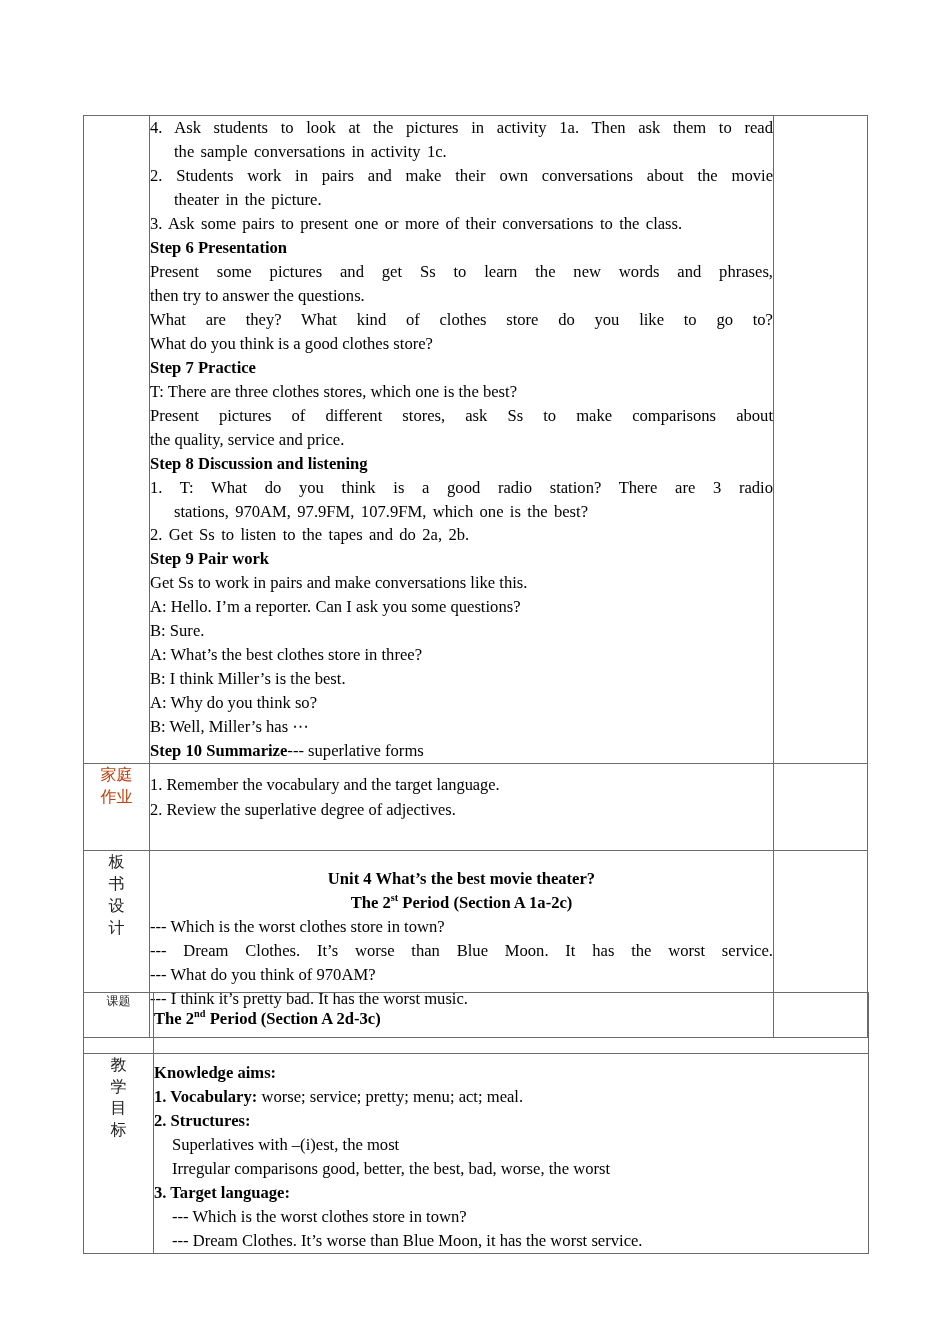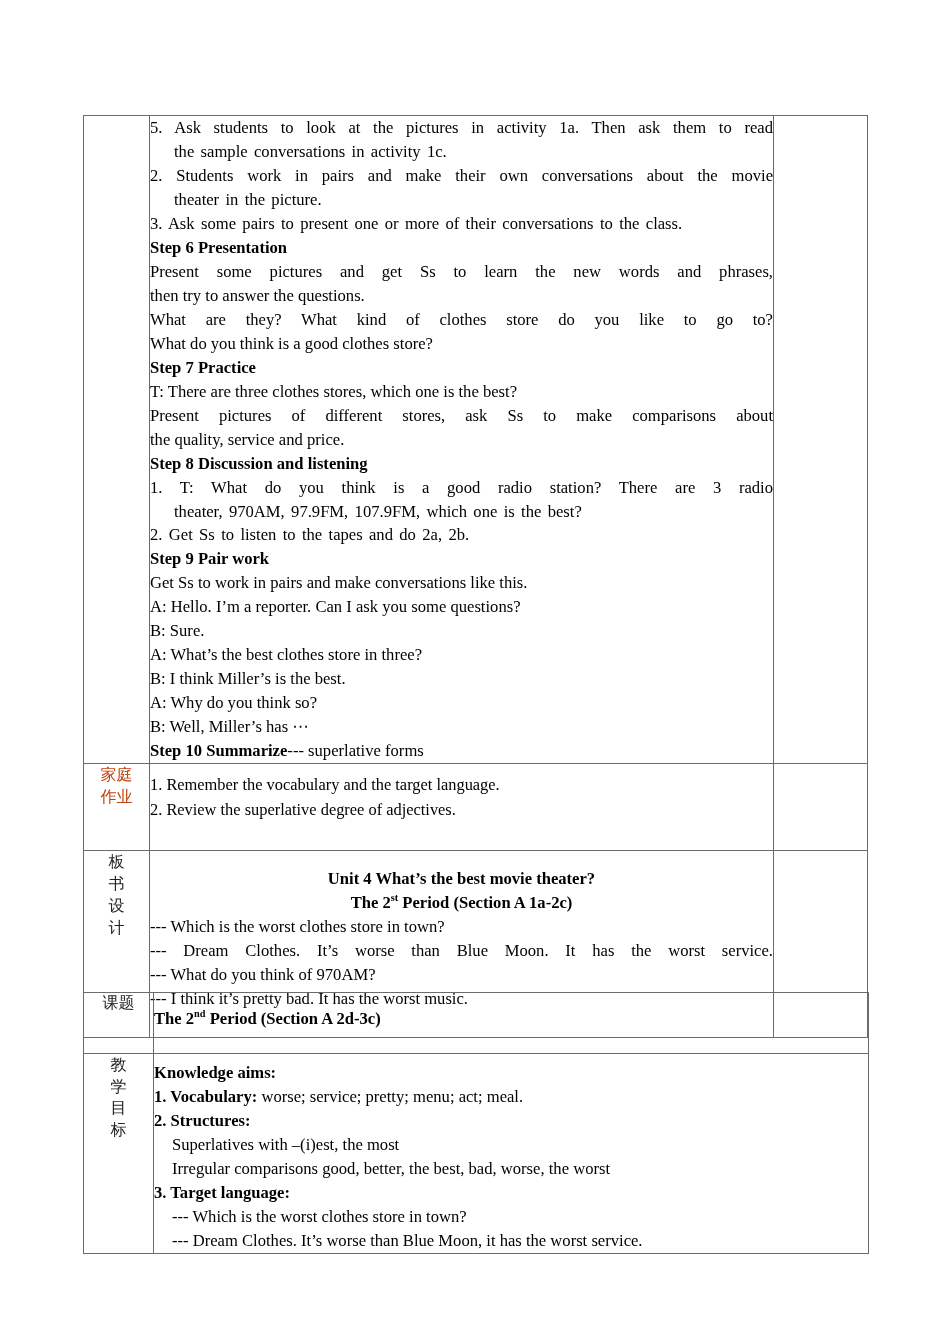--- a/index.html
+++ b/index.html
@@ -79,21 +79,21 @@
     font-family: Liberation Sans, sans-serif;
     font-size: 16px;
     line-height: 1.36;
     text-align: center;
     color: #c2410c;
   }
   .vpair span { display: block; }
 
   .hlabel {
     font-family: "DejaVu Sans", sans-serif;
-    font-size: 16px;
+    font-size: 12px;
     color: #222;
     text-align: center;
   }
 
   
   .j {                       
     text-align: justify;
     text-align-last: justify;
     margin: 0;
     word-spacing: 0.5px;
@@ -135,37 +135,37 @@
     <colgroup>
       <col class="c-label">
         <col class="c-body">
         <col class="c-right">
     </colgroup>
     <tbody>
 
       <tr>
         <td class="label-cell"></td>
         <td class="body-cell">
-          <div class="li-spaced sp">5.  Ask students to look at the pictures in activity 1a. Then ask them to read</div>
+          <div class="li-spaced sp">4.  Ask students to look at the pictures in activity 1a. Then ask them to read</div>
           <div class="indent2 sp">the sample conversations in activity 1c.</div>
           <div class="li-spaced sp">2.  Students work in pairs and make their own conversations about the movie</div>
           <div class="indent2 sp">theater in the picture.</div>
           <div class="li sp">3.  Ask some pairs to present one or more of their conversations to the class.</div>
           <div class="p b">Step  6  Presentation</div>
           <div class="j">Present some pictures and get Ss to learn the new words and phrases,</div>
           <div class="p">then  try  to  answer  the  questions.</div>
           <div class="j">What are they? What kind of clothes store do you like to go to?</div>
           <div class="p">What  do  you  think  is  a  good  clothes  store?</div>
           <div class="p b">Step  7  Practice</div>
           <div class="p">T:  There  are  three  clothes  stores,  which  one  is  the  best?</div>
           <div class="j">Present pictures of different stores, ask Ss to make comparisons about</div>
           <div class="p">the  quality,  service  and  price.</div>
           <div class="p b">Step  8  Discussion  and  listening</div>
           <div class="li-spaced sp">1. T: What do you think is a good radio station? There are 3 radio</div>
-          <div class="indent2 sp">theater,  970AM,  97.9FM,  107.9FM,  which  one  is  the  best?</div>
+          <div class="indent2 sp">stations,  970AM,  97.9FM,  107.9FM,  which  one  is  the  best?</div>
           <div class="li sp">2.  Get  Ss  to  listen  to  the  tapes  and  do  2a,  2b.</div>
           <div class="p b">Step  9  Pair  work</div>
           <div class="p">Get  Ss  to  work  in  pairs  and  make  conversations  like  this.</div>
           <div class="p">A:  Hello.  I’m  a  reporter.  Can  I  ask  you  some  questions?</div>
           <div class="p">B:  Sure.</div>
           <div class="p">A:  What’s  the  best  clothes  store  in  three?</div>
           <div class="p">B:  I  think  Miller’s  is  the  best.</div>
           <div class="p">A:  Why  do  you  think  so?</div>
           <div class="p">B:  Well,  Miller’s  has  ⋯</div>
           <div class="p"><span class="b">Step 10 Summarize</span><span>---  superlative  forms</span></div>

